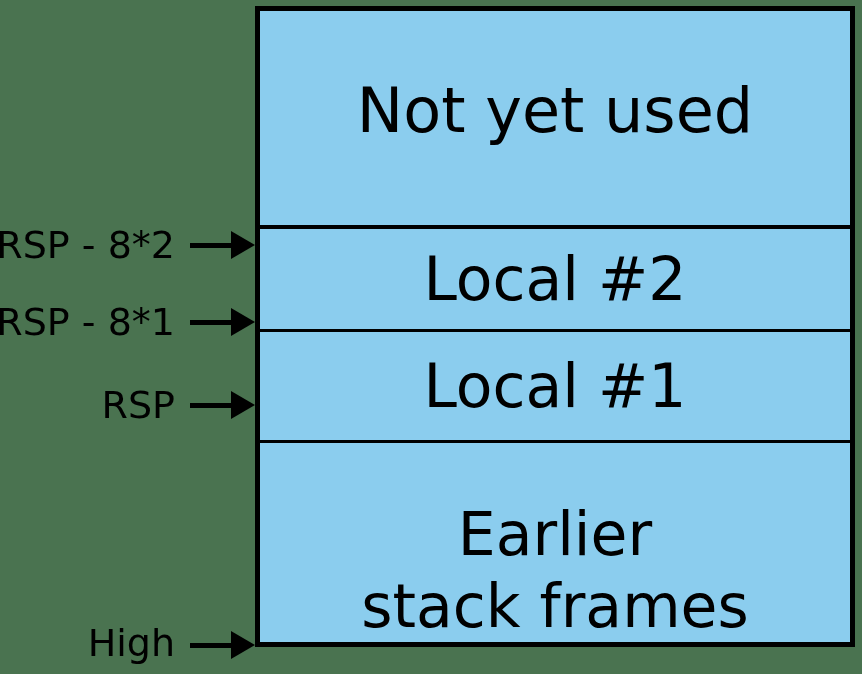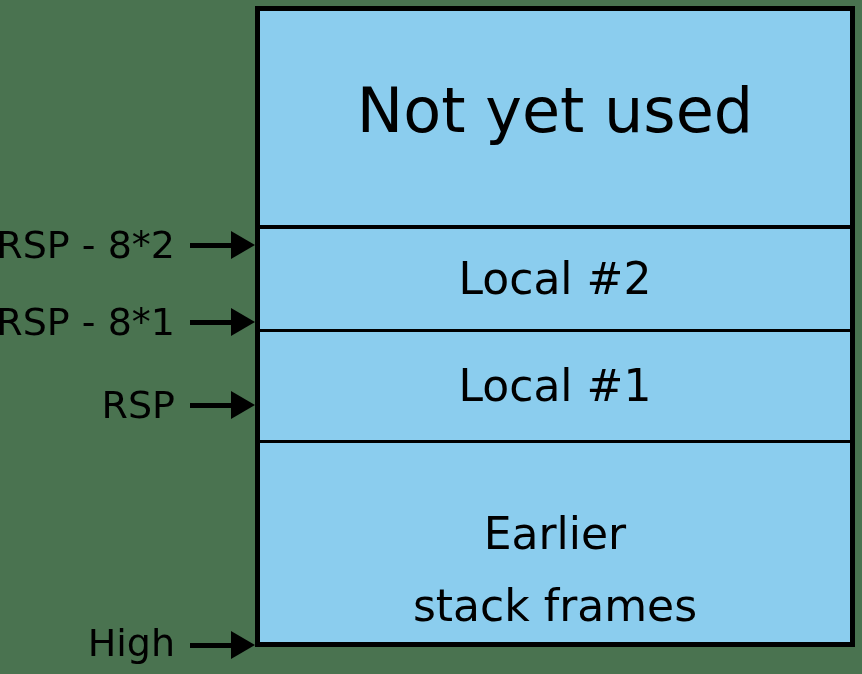--- a/index.html
+++ b/index.html
@@ -22,21 +22,21 @@
     background: #8BCDEE;
     display: flex;
     flex-direction: column;
     gap: 14px;
   }
   .section {
     display: flex;
     align-items: center;
     justify-content: center;
     color: #000;
-    font-size: 44px;
+    font-size: 60px;
     line-height: 72px;
     text-align: center;
     white-space: pre-line;
   }
   .sec-notused   { height: 232px; font-size: 62px; }
   .sec-local2    { height: 77px; }
   .sec-local1    { height: 92px; }
   .sec-earlier   { flex: 1; margin-top: 41px; }
   .divider {
     height: 4px;

